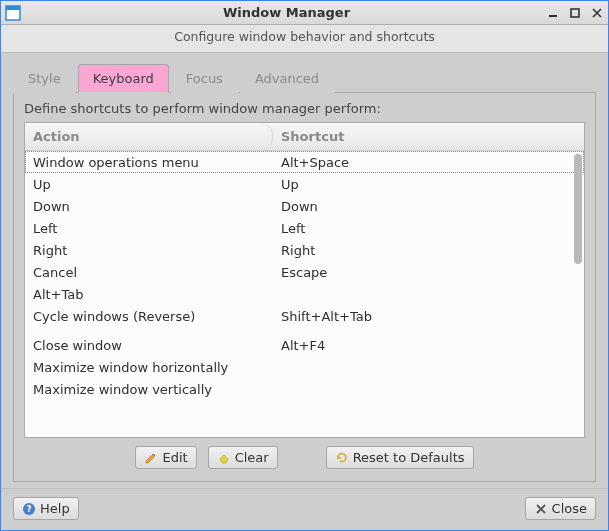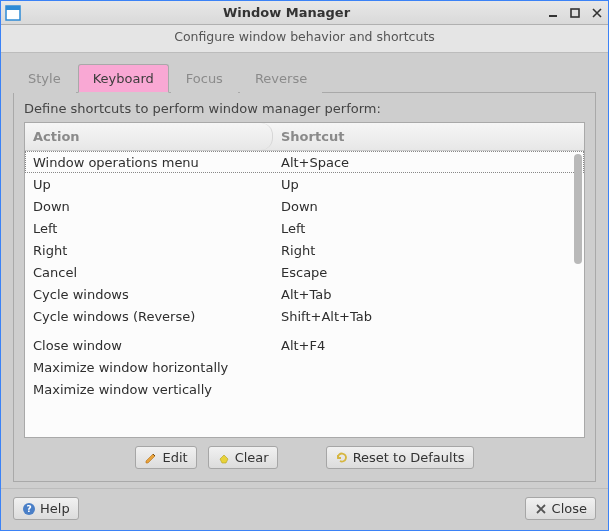--- a/index.html
+++ b/index.html
@@ -217,21 +217,21 @@
       </div>
     </div>
     <div class="subtitle">Configure window behavior and shortcuts</div>
   </div>
 
   <div class="content">
     <div class="tabbar">
       <div class="tab">Style</div>
       <div class="tab active">Keyboard</div>
       <div class="tab">Focus</div>
-      <div class="tab">Reverse</div>
+      <div class="tab">Advanced</div>
     </div>
 
     <div class="tab-pane">
       <div class="description">Define shortcuts to perform window manager perform:</div>
 
       <div class="table-wrap">
         <div class="table-head">
           <div class="th col-action">Action</div>
           <div class="th col-shortcut">Shortcut</div>
         </div>
@@ -255,21 +255,20 @@
               </div>
               <div class="row">
                 <div class="cell-action">Right</div>
                 <div class="cell-shortcut">Right</div>
               </div>
               <div class="row">
                 <div class="cell-action">Cancel</div>
                 <div class="cell-shortcut">Escape</div>
               </div>
               <div class="row">
-                <div class="cell-action">Cycle windows</div>
                 <div class="cell-shortcut">Alt+Tab</div>
               </div>
               <div class="row">
                 <div class="cell-action">Cycle windows (Reverse)</div>
                 <div class="cell-shortcut">Shift+Alt+Tab</div>
               </div>
               <div class="row">
                 <div class="cell-shortcut"></div>
               </div>
               <div class="row">

